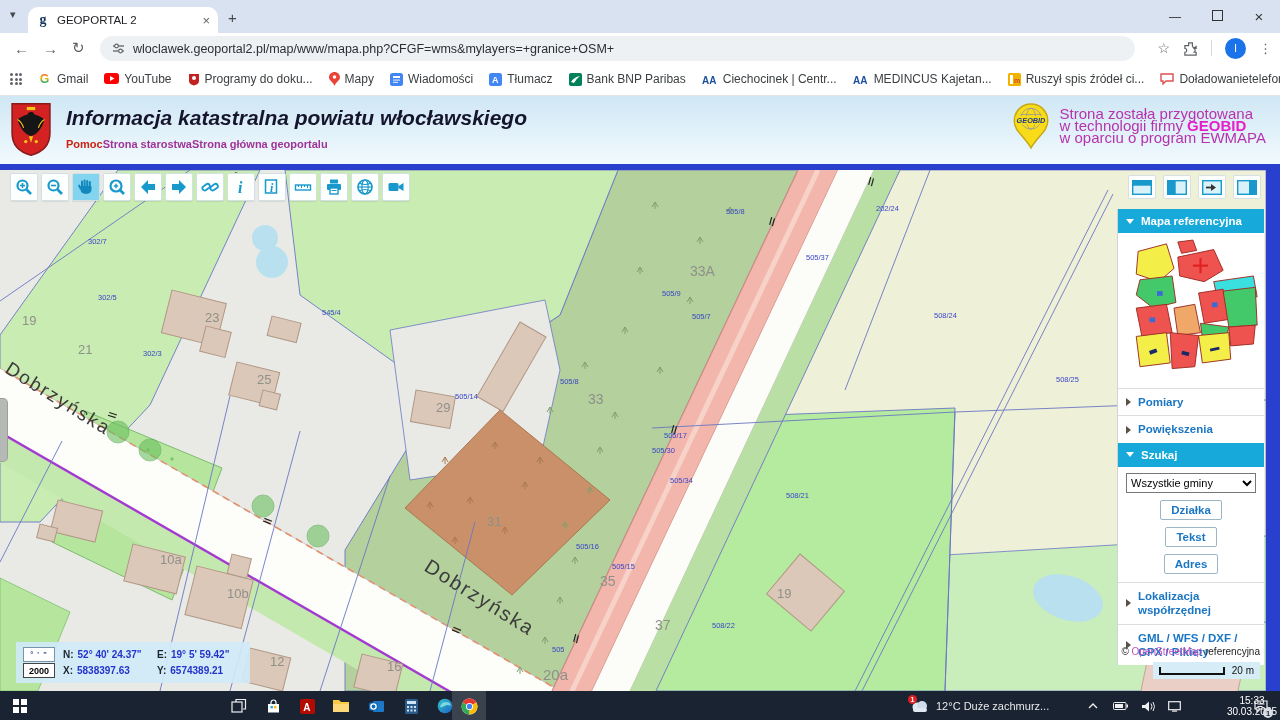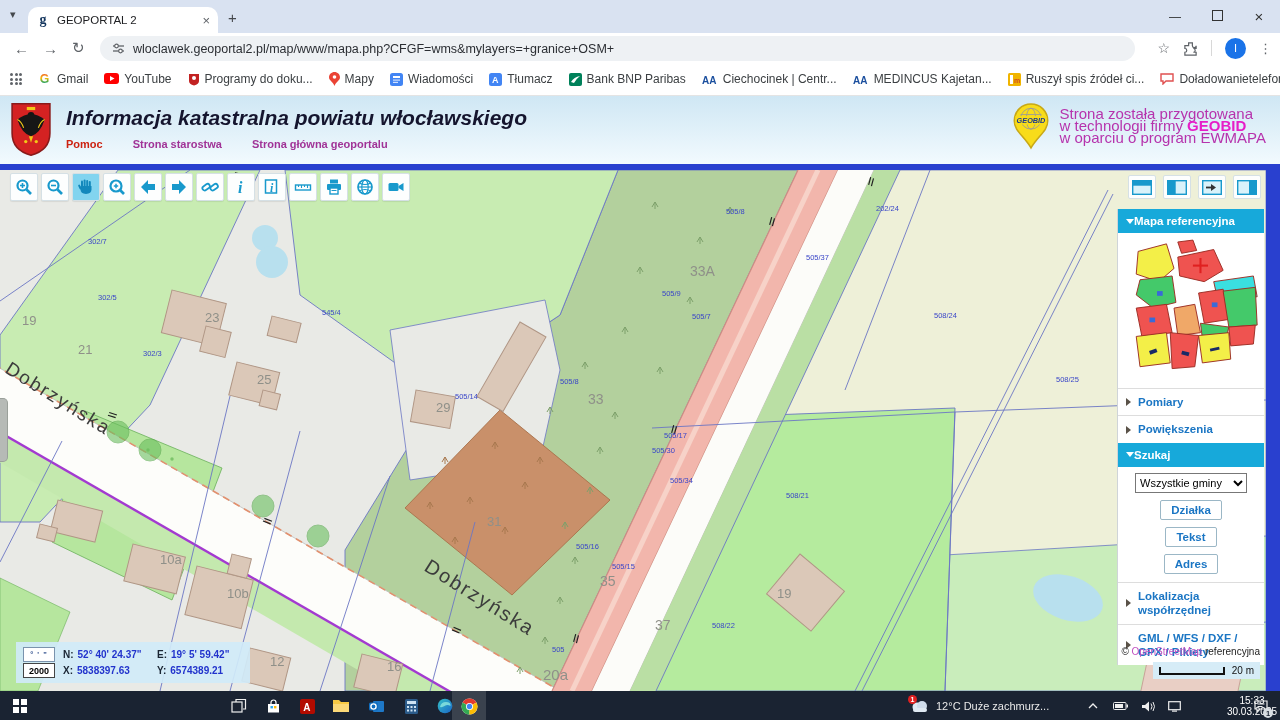--- a/index.html
+++ b/index.html
@@ -36,21 +36,21 @@
   .bm svg{display:block;}
   .bm-sep{width:1px;height:16px;background:#d8d8d8;}
   .apps-grid{display:grid;grid-template-columns:repeat(3,3px);grid-gap:1.5px;}
   .apps-grid i{width:3px;height:3px;background:#5f6368;border-radius:50%;}
 
   
   .page-header{position:relative;height:68px;background:linear-gradient(#cfe7f4,#f2fafe);}
   .crest{position:absolute;left:10px;top:5px;}
   .ph-title{position:absolute;left:66px;top:10px;font-family:Liberation Sans, sans-serif;
     font-style:italic;font-weight:bold;font-size:21px;color:#15152e;}
-  .ph-links{position:absolute;left:66px;top:42px;display:flex;gap:30px;font-size:11px;font-weight:bold;}
+  .ph-links{position:absolute;left:66px;top:42px;display:flex;font-size:11px;font-weight:bold;}
   .ph-links .l-red{color:#cc2211;}
   .ph-links .l-pur{color:#a03397;}
   .geobid{position:absolute;right:14px;top:6px;display:flex;align-items:center;gap:8px;}
   .geobid-txt{font-size:15px;line-height:12px;color:#b633ad;}
   .geobid-txt b{color:#e61ec8;}
 
   .frame-top{height:6px;background:#2940cf;}
   .content{position:relative;height:521px;background:#2940cf;}
   .map-wrap{position:absolute;left:0;top:0;width:1266px;height:521px;overflow:hidden;background:#e9eae6;}
   #map-svg{position:absolute;left:0;top:0;}
@@ -67,28 +67,28 @@
   .layout-btns{position:absolute;right:5px;top:5px;display:flex;gap:7px;}
   .lbtn{width:26px;height:22px;background:#fdfefe;border:1px solid #d5e0e5;border-radius:2px;
     display:flex;align-items:center;justify-content:center;}
   .edge-handle{position:absolute;left:0;top:228px;width:7px;height:62px;background:#b6bab6;
     border:1px solid #9aa09a;border-left:none;border-radius:0 5px 5px 0;}
 
   
   .sidebar{position:absolute;right:2px;top:39px;width:147px;background:#fff;
     border-left:1px solid #cfd4d8;box-sizing:border-box;}
   .sb-head{height:24px;background:#17a9da;color:#fff;font-size:11.5px;font-weight:bold;
-    display:flex;align-items:center;padding:0 8px;}
+    display:flex;align-items:center;gap:7px;padding:0 8px;}
   .sb-row{display:flex;align-items:center;gap:7px;padding:6px 8px;border-top:1px solid #ddd;
     color:#1b76c4;font-weight:bold;font-size:11.5px;line-height:1.25;}
   .tri-d{width:0;height:0;border-top:5px solid #fff;border-left:4px solid transparent;border-right:4px solid transparent;}
   .tri-r{width:0;height:0;border-left:5px solid #5a5248;border-top:4px solid transparent;border-bottom:4px solid transparent;flex:none;}
   .minimap{padding:3px 0 4px 0;display:flex;justify-content:center;background:#fff;}
   .search-area{padding:6px 0 8px 0;text-align:center;}
-  .search-area select{width:112px;height:20px;font-size:11px;border:1px solid #777;background:#fff;}
+  .search-area select{width:130px;height:20px;font-size:11px;border:1px solid #777;background:#fff;}
   .sb-btn{display:block;margin:7px auto 0 auto;background:#fff;border:1px solid #9bb7c6;
     border-radius:2px;color:#1b76c4;font-weight:bold;font-size:11.5px;padding:3px 10px;}
 
   
   .attr-box{position:absolute;right:6px;bottom:12px;text-align:right;}
   .attr-line{font-size:10px;color:#222;margin-bottom:4px;}
   .osm-link{color:#c050c0;}
   .scalebar{display:inline-flex;align-items:center;gap:7px;background:#d6ecf7;padding:3px 6px;}
   .scalebar .bar{width:62px;height:6px;border-left:2px solid #111;border-right:2px solid #111;
     border-bottom:2px solid #111;}

